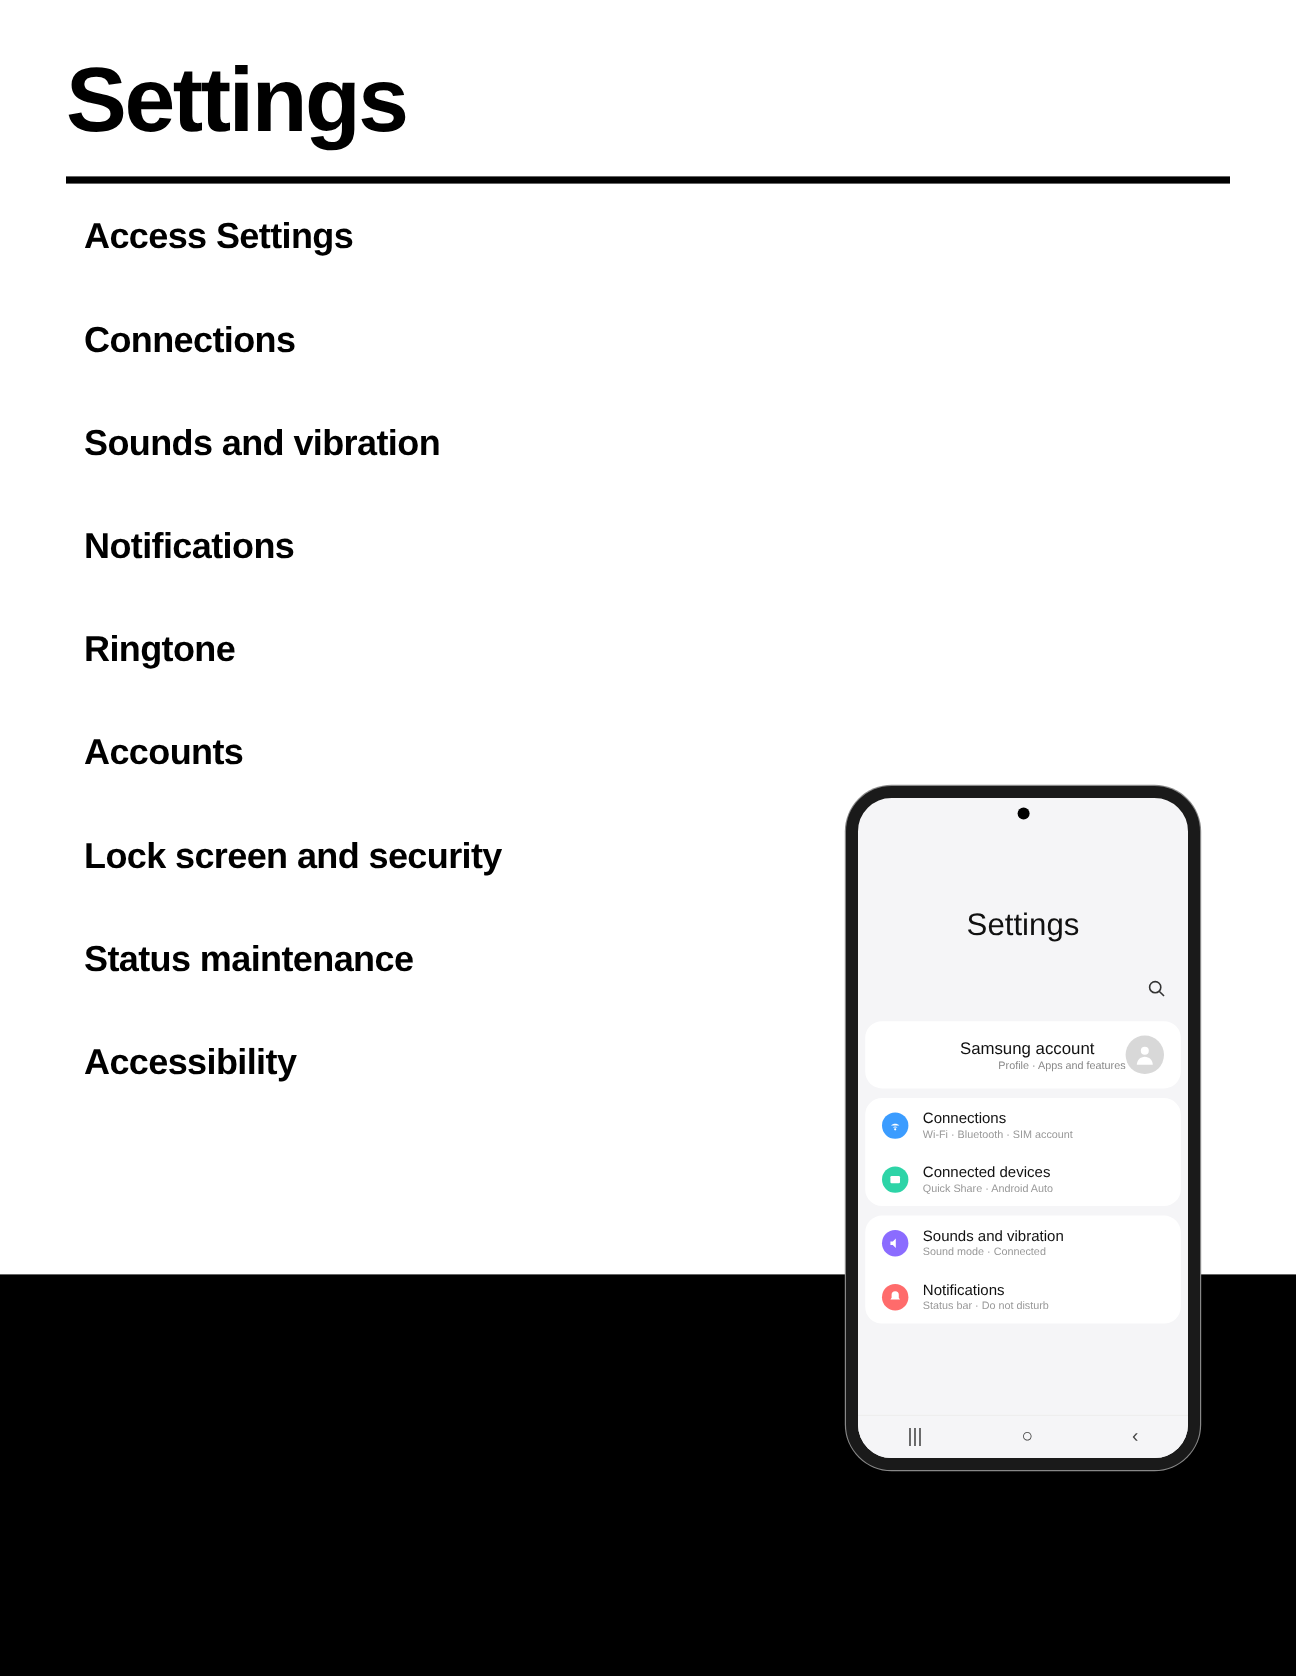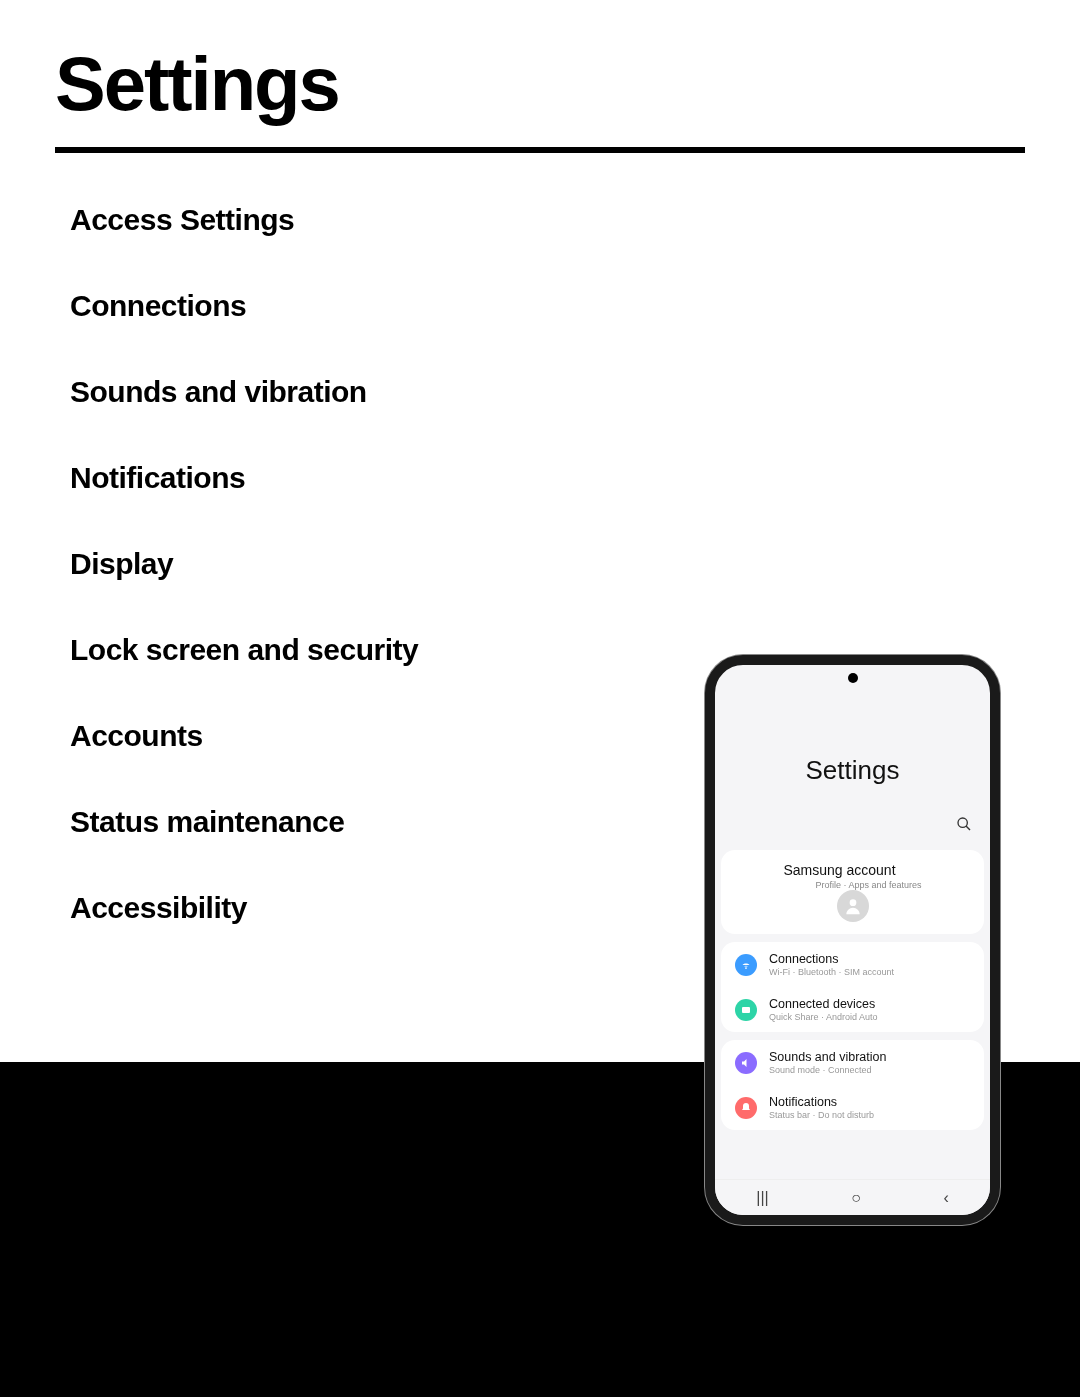--- a/index.html
+++ b/index.html
@@ -15,21 +15,21 @@
     font-size: 76px;
     font-weight: 700;
     letter-spacing: -2px;
     padding: 40px 0 20px 55px;
   }
   .title-underline {
     border-bottom: 6px solid #000;
     margin: 0 55px 0 55px;
   }
   .toc {
-    padding: 50px 0 0 70px;
+    padding: 28px 0 0 70px;
   }
   .toc-item {
     font-size: 30px;
     font-weight: 600;
     letter-spacing: -0.5px;
     margin-bottom: 52px;
     cursor: pointer;
   }
   .black-footer {
     position: absolute;
@@ -88,21 +88,20 @@
     width: 16px; height: 16px;
   }
   .account-card {
     background: #fff;
     margin: 6px 6px 8px 6px;
     border-radius: 14px;
     padding: 12px 14px;
     display: flex;
     align-items: center;
     justify-content: flex-end;
-    flex-direction: column;
   }
   .account-text .acc-title { font-size: 14px; color: #111; }
   .account-text .acc-sub { font-size: 9px; color: #888; margin-top: 2px; padding-left: 32px; }
   .avatar-circle {
     width: 32px; height: 32px; border-radius: 50%;
     background: #d8d8d8;
     display: flex; align-items: center; justify-content: center;
   }
   .avatar-circle svg { width: 20px; height: 20px; fill: #fff; }
 
@@ -147,23 +146,23 @@
 <body>
 
 <h1 class="page-title">Settings</h1>
 <div class="title-underline"></div>
 
 <nav class="toc">
   <div class="toc-item">Access Settings</div>
   <div class="toc-item">Connections</div>
   <div class="toc-item">Sounds and vibration</div>
   <div class="toc-item">Notifications</div>
-  <div class="toc-item">Display</div>
+  <div class="toc-item">Ringtone</div>
+  <div class="toc-item">Accounts</div>
   <div class="toc-item">Lock screen and security</div>
-  <div class="toc-item">Accounts</div>
   <div class="toc-item">Status maintenance</div>
   <div class="toc-item">Accessibility</div>
 </nav>
 
 <div class="black-footer"></div>
 
 <div class="phone">
   <div class="phone-notch"></div>
 
   <div class="phone-screen">

